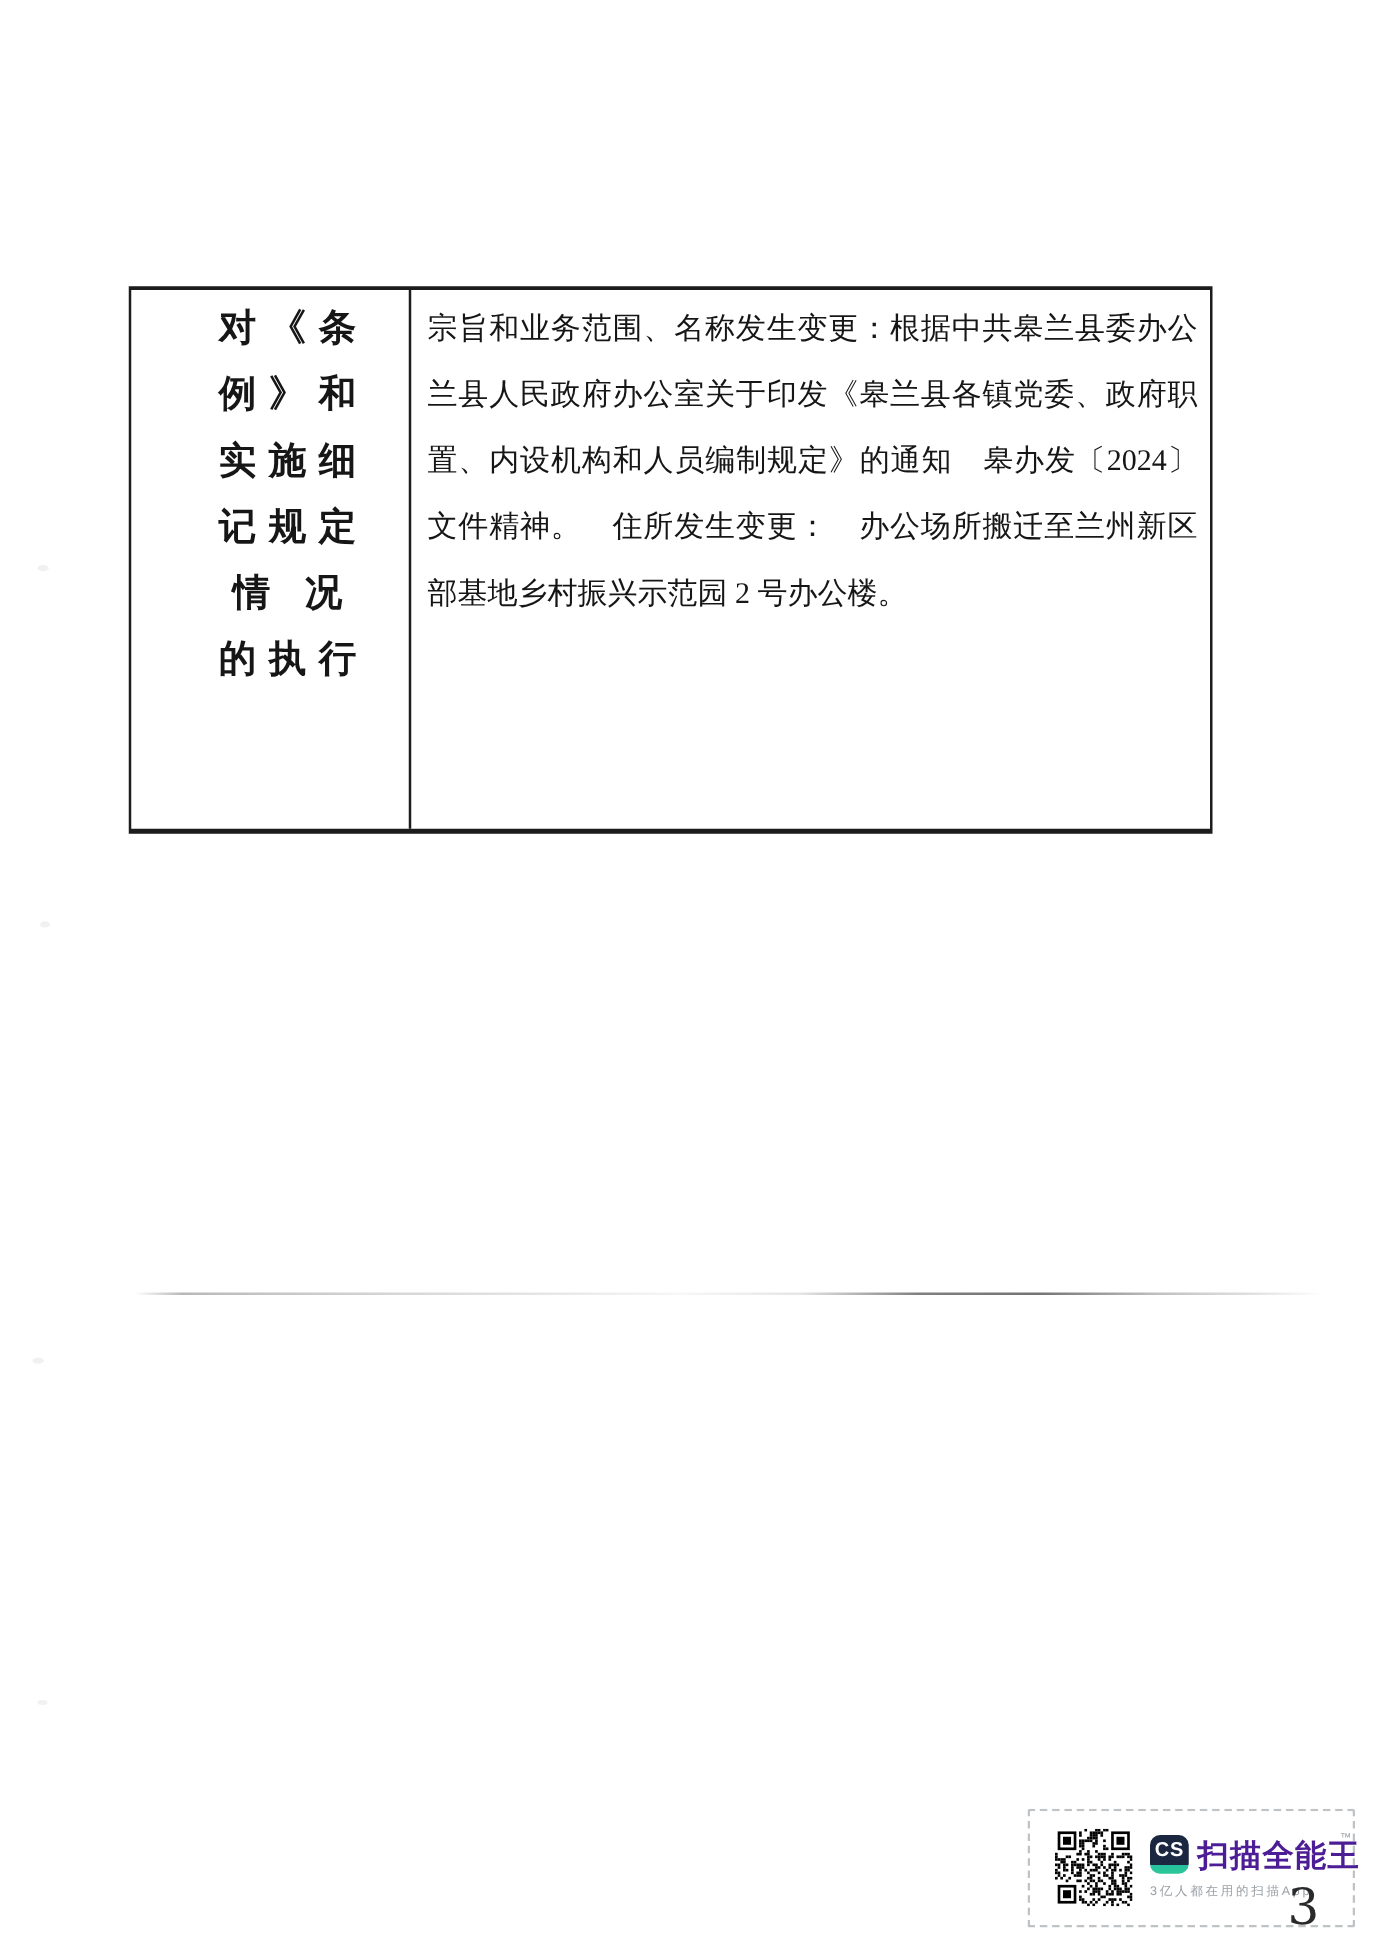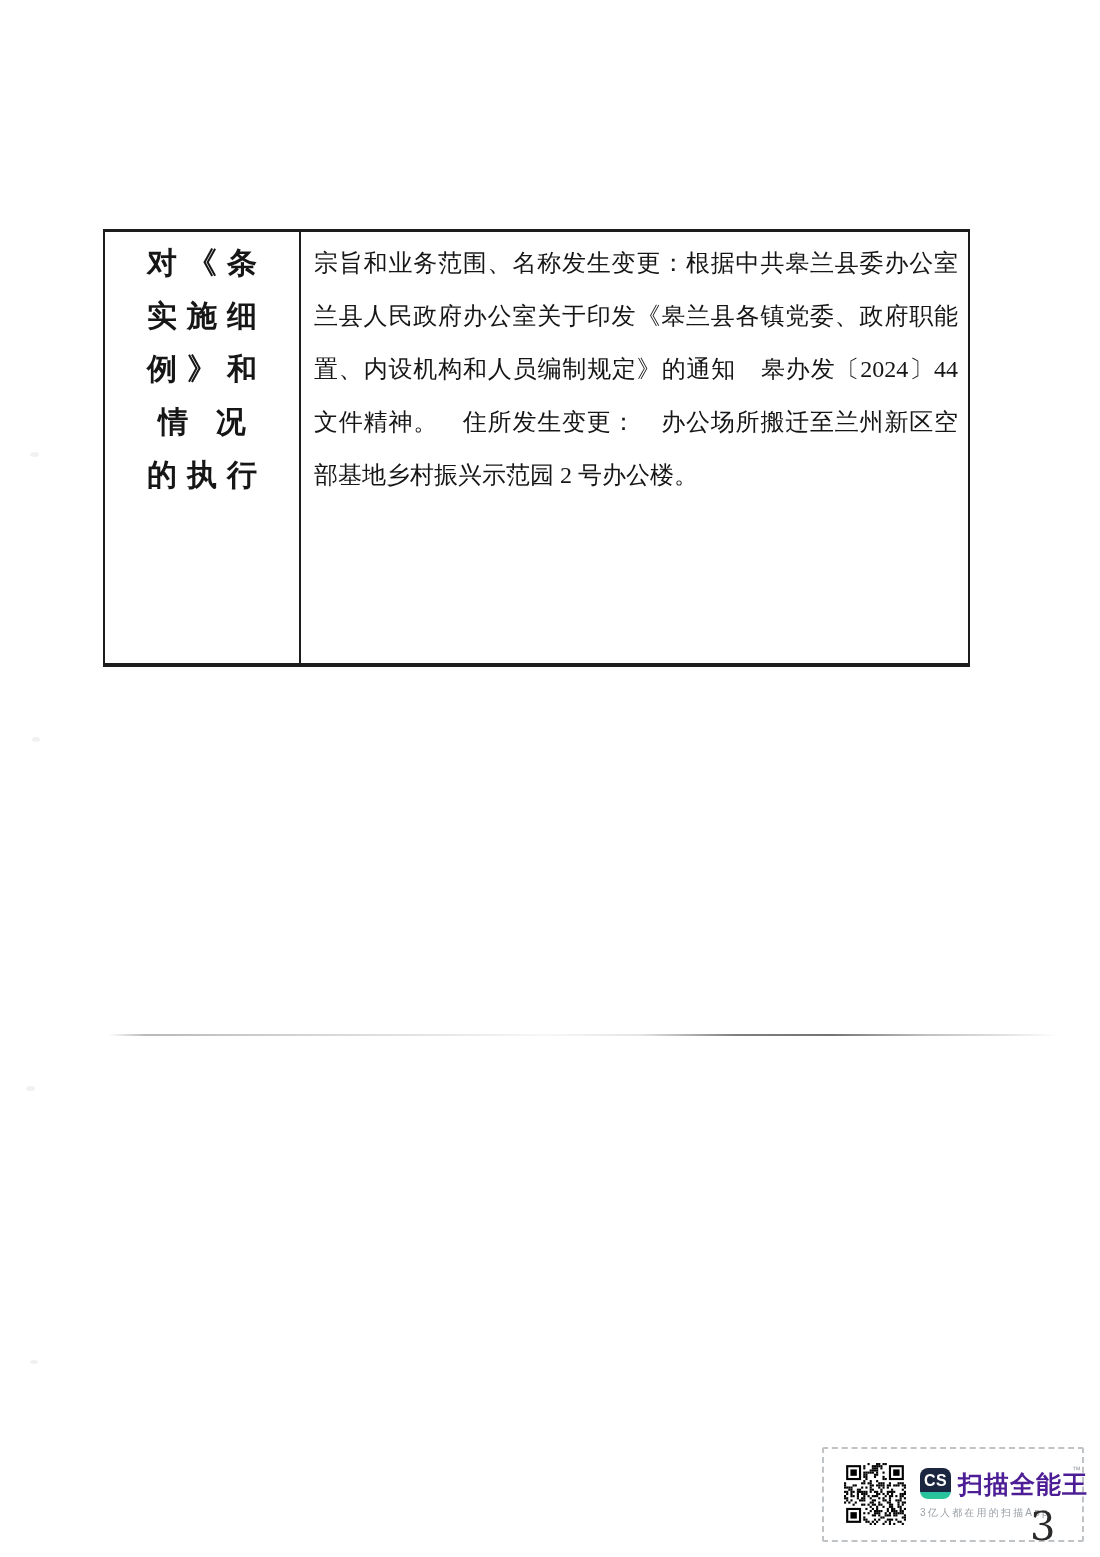--- a/index.html
+++ b/index.html
@@ -22,20 +22,21 @@
     border-top-width:3px;
     border-bottom-width:4px;
     display:flex;
   }
   .label-cell{
     box-sizing:border-box;
     width:196px;
     border-right:2px solid #1c1c1c;
     padding-top:4px;
     text-align:center;
+    margin-left:28px;
   }
   .label-line{
     height:53px;line-height:53px;
     font-size:30px;font-weight:600;
     letter-spacing:10px;
     text-indent:10px; 
     white-space:pre;
   }
   .content-cell{
     box-sizing:border-box;
@@ -129,22 +130,23 @@
   }
 </style>
 </head>
 <body>
 
 <div class="page">
 
   <div class="form-table">
     <div class="label-cell">
       <div class="label-line">对《条</div>
+      <div class="label-line">例》和</div>
       <div class="label-line">实施细</div>
-      <div class="label-line">例》和</div>
+      <div class="label-line">记规定</div>
       <div class="label-line">情 况</div>
       <div class="label-line">的执行</div>
     </div>
     <div class="content-cell">
       <div class="content-line">宗旨和业务范围、名称发生变更：根据中共皋兰县委办公室皋</div>
       <div class="content-line">兰县人民政府办公室关于印发《皋兰县各镇党委、政府职能配</div>
       <div class="content-line">置、内设机构和人员编制规定》的通知　皋办发〔2024〕44 号</div>
       <div class="content-line">文件精神。　住所发生变更：　办公场所搬迁至兰州新区空港总</div>
       <div class="content-line last">部基地乡村振兴示范园 2 号办公楼。</div>
     </div>

